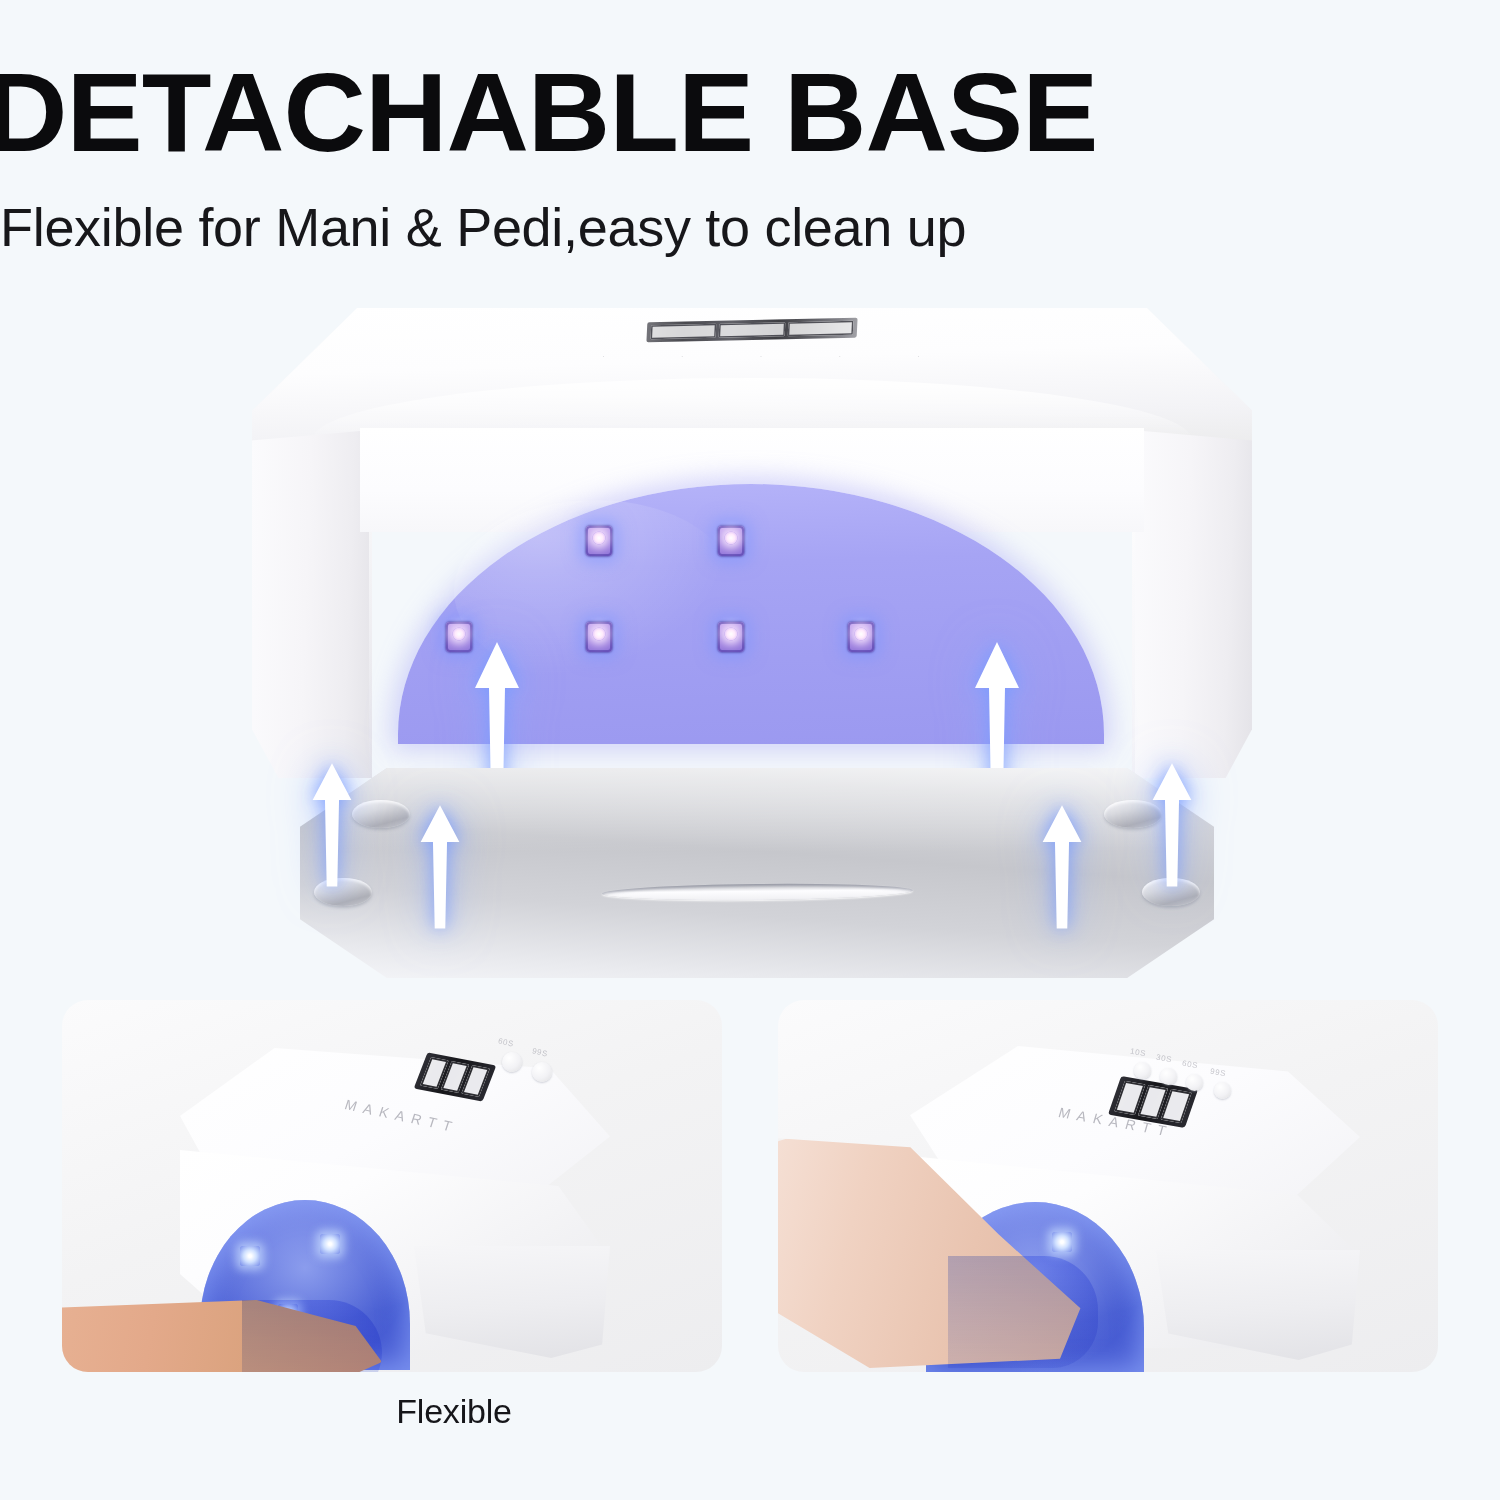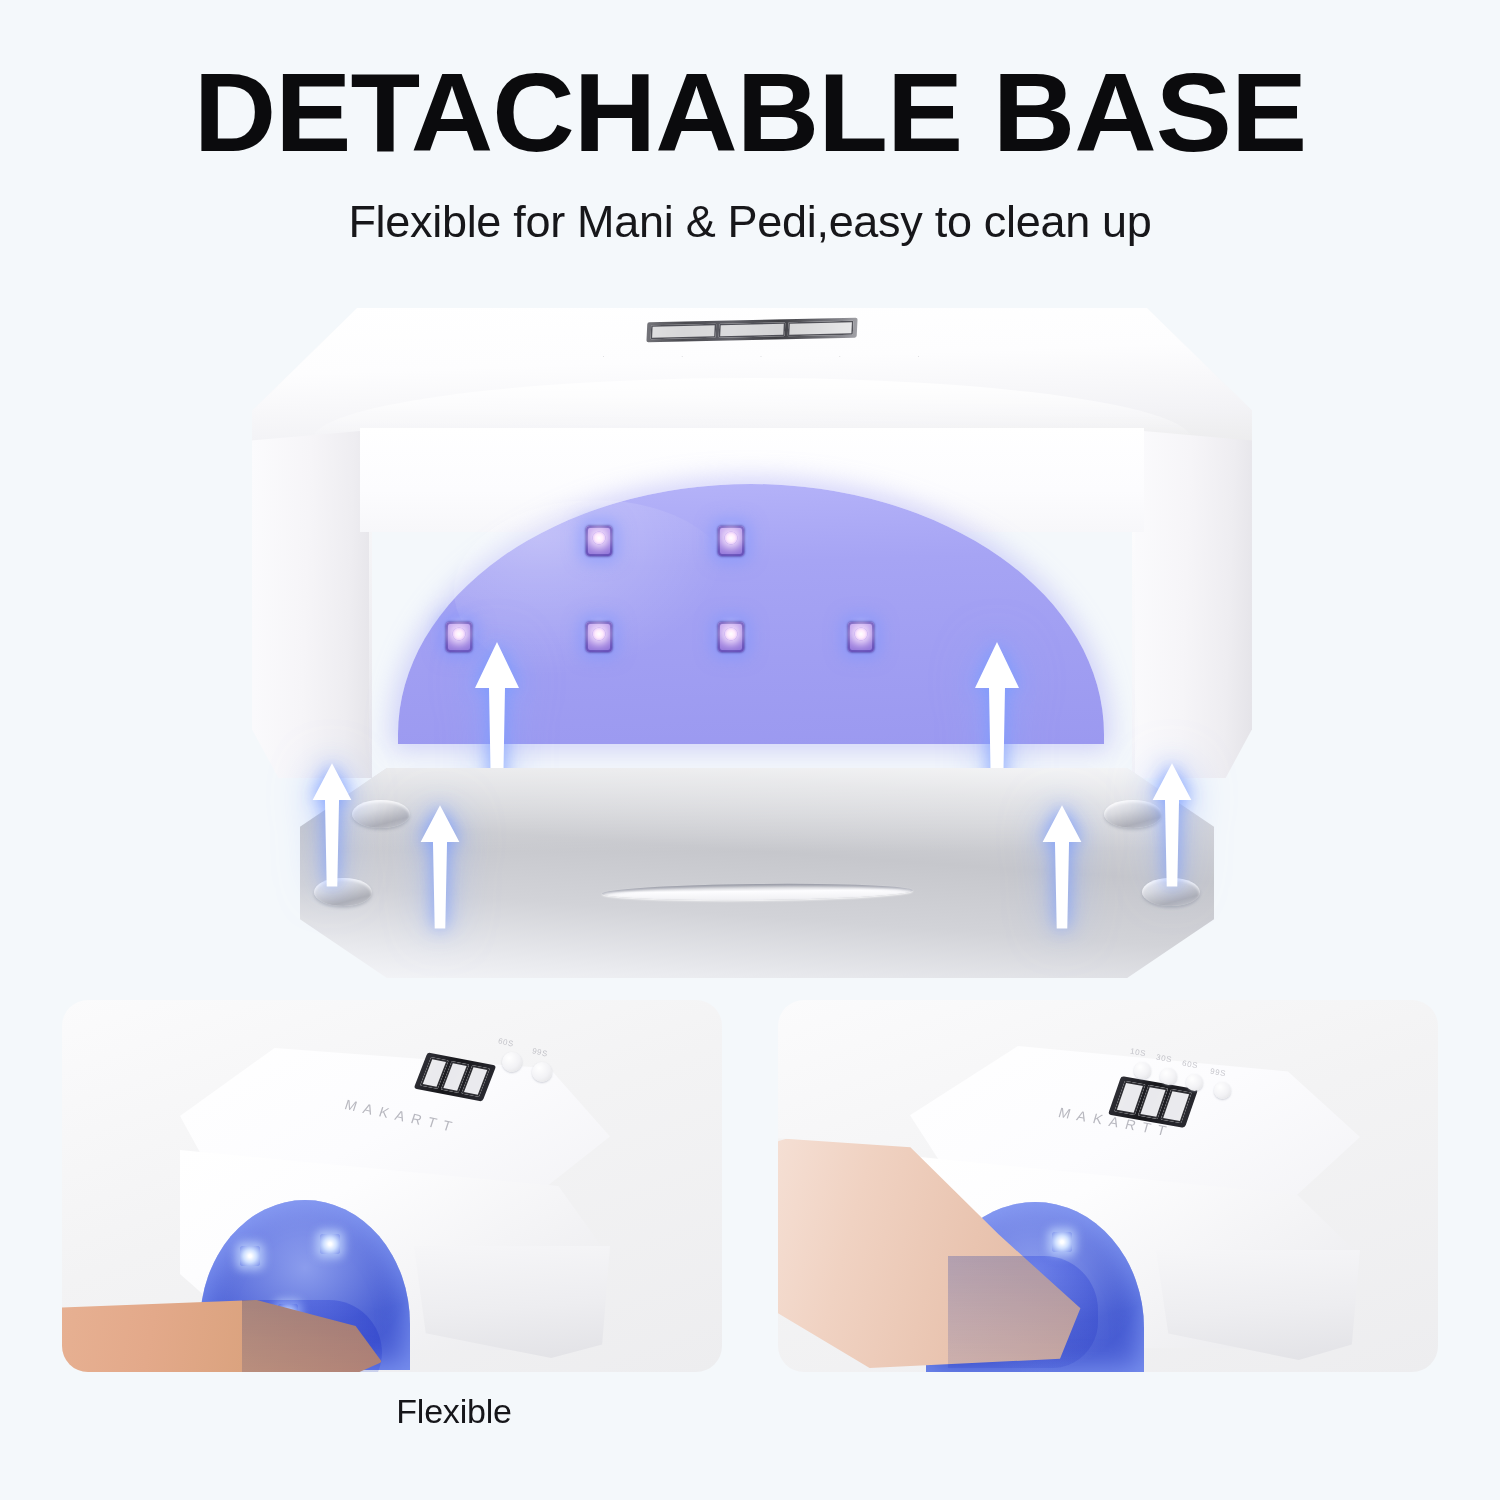--- a/index.html
+++ b/index.html
@@ -12,36 +12,36 @@
     overflow:hidden;
   }
 
   #page {
     position:relative;
     width:1500px; height:1500px;
     background:#f4f8fb;
   }
 
   
-  .header { position:absolute; top:0; left:0; width:1500px; text-align:center; }
+  .header { position:absolute; top:0; left:0; width:1500px; text-align:left; }
 
   .headline {
     margin-top:56px;
     font-size:112px;
     line-height:1.02;
     font-weight:bold;
     letter-spacing:-1px;
     color:#0b0b0d;
     font-family:"Liberation Sans", sans-serif;
     transform:scaleX(1.02);
   }
 
   .subhead {
     margin-top:26px;
-    font-size:45px;
+    font-size:54px;
     font-weight:400;
     color:#17171a;
     letter-spacing:-0.3px;
   }
 
   
   .hero {
     position:absolute;
     left:0; top:290px;
     width:1500px; height:700px;

